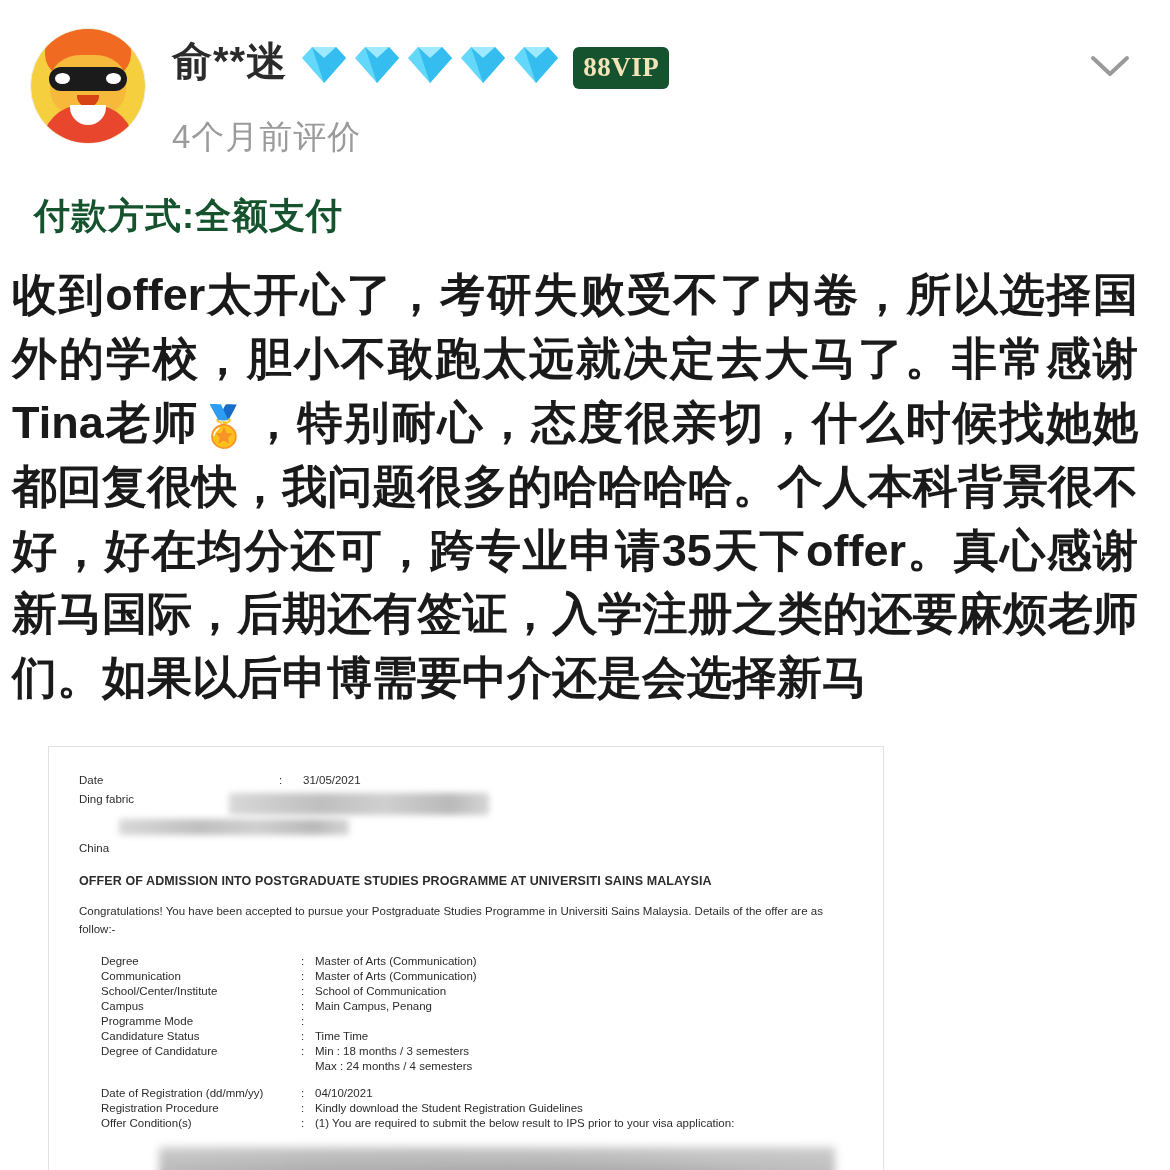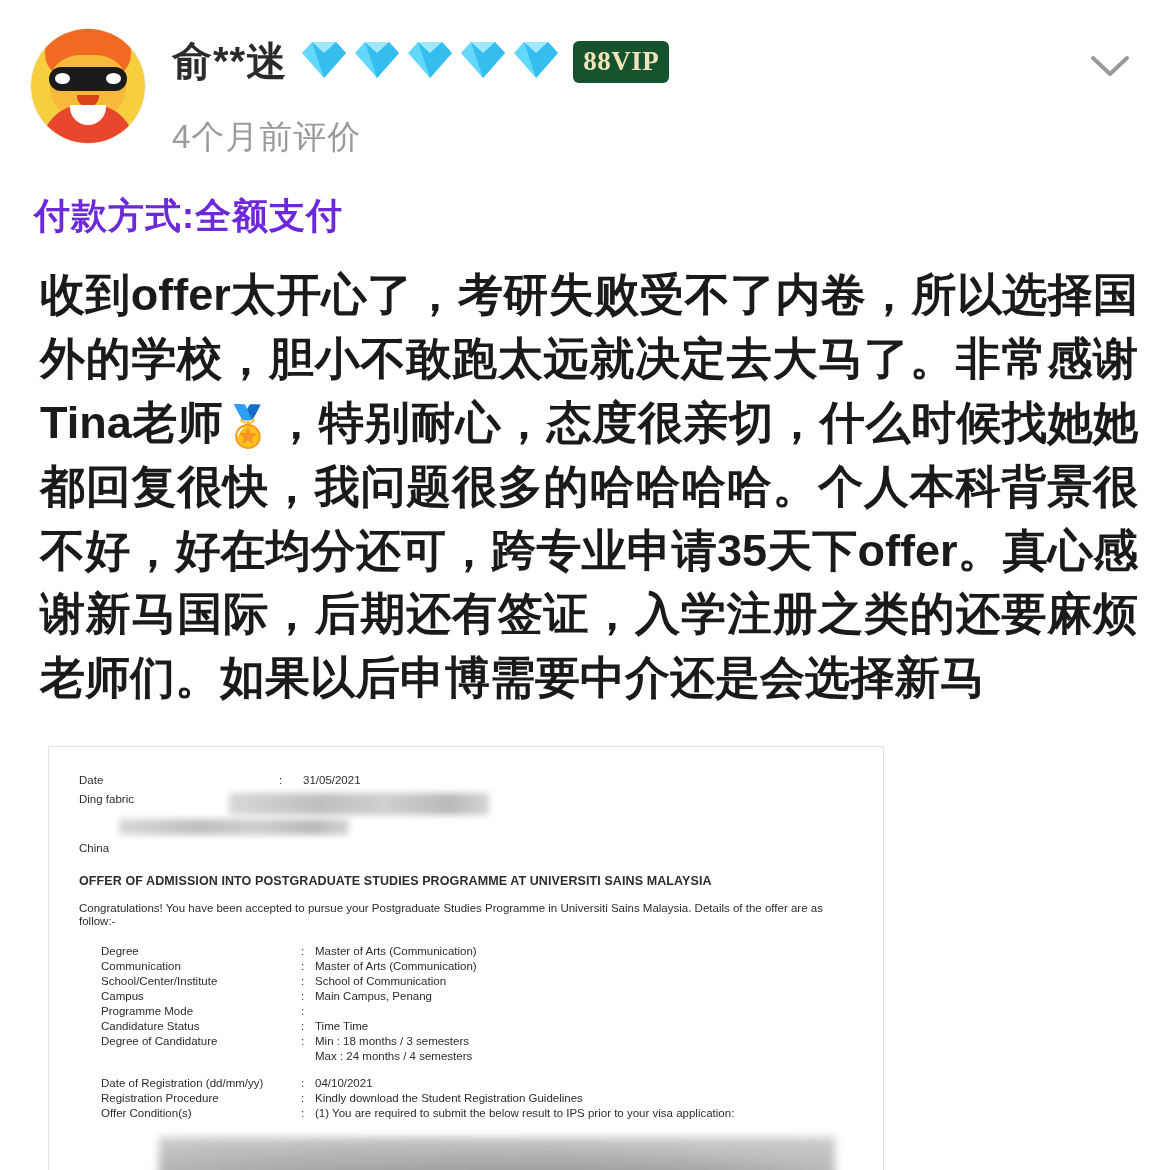--- a/index.html
+++ b/index.html
@@ -108,21 +108,21 @@
   }
 
   .header-text {
     margin-left: 26px;
     padding-top: 6px;
     flex: 1 1 auto;
     min-width: 0;
   }
   .name-row {
     display: flex;
-    align-items: center;
+    align-items: flex-end;
     gap: 14px;
     flex-wrap: nowrap;
   }
   .user-name {
     font-size: 40px;
     font-weight: bold;
     color: #2b2b2b;
     letter-spacing: 1px;
     white-space: nowrap;
   }
@@ -154,28 +154,28 @@
     right: 34px;
     top: 40px;
     width: 52px;
     height: 52px;
   }
 
   
   .payment-line {
     margin: 32px 34px 0 34px;
     font-size: 36px;
-    color: #6d28d9;
+    color: #14532d;
     font-weight: bold;
     letter-spacing: 1px;
   }
 
   
   .review-body {
-    margin: 22px 32px 0 40px;
+    margin: 22px 32px 0 12px;
     font-size: 45px;
     line-height: 1.42;
     color: #1a1a1a;
     font-weight: bold;
     letter-spacing: 0px;
     text-align: justify;
   }
   .medal {
     font-size: 40px;
     vertical-align: -2px;
@@ -209,21 +209,21 @@
     border-radius: 2px;
   }
   .doc-title {
     font-size: 12.5px;
     font-weight: bold;
     margin: 18px 0 14px 0;
     letter-spacing: 0.1px;
   }
   .doc-para {
     font-size: 11.5px;
-    line-height: 13px;
+    line-height: 18px;
     margin-bottom: 16px;
   }
   .doc-table { margin-left: 22px; }
   .doc-gap { height: 12px; }
   .big-blur {
     margin: 16px 18px 0 80px;
     height: 150px;
     background:
       radial-gradient(ellipse at 20% 30%, rgba(120,120,120,.55), transparent 60%),
       radial-gradient(ellipse at 60% 55%, rgba(90,90,90,.55), transparent 62%),

